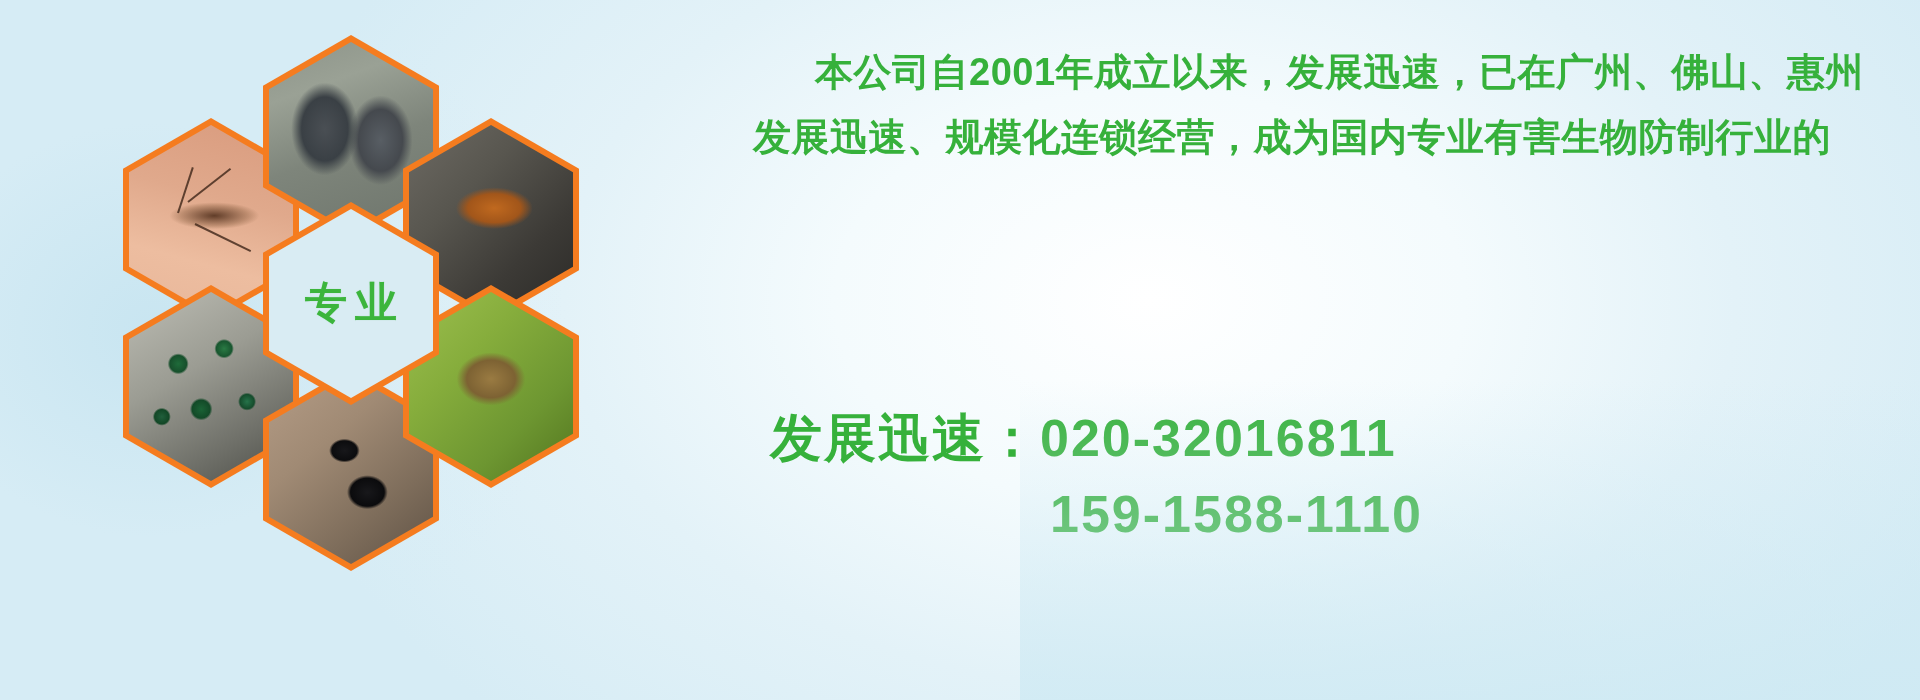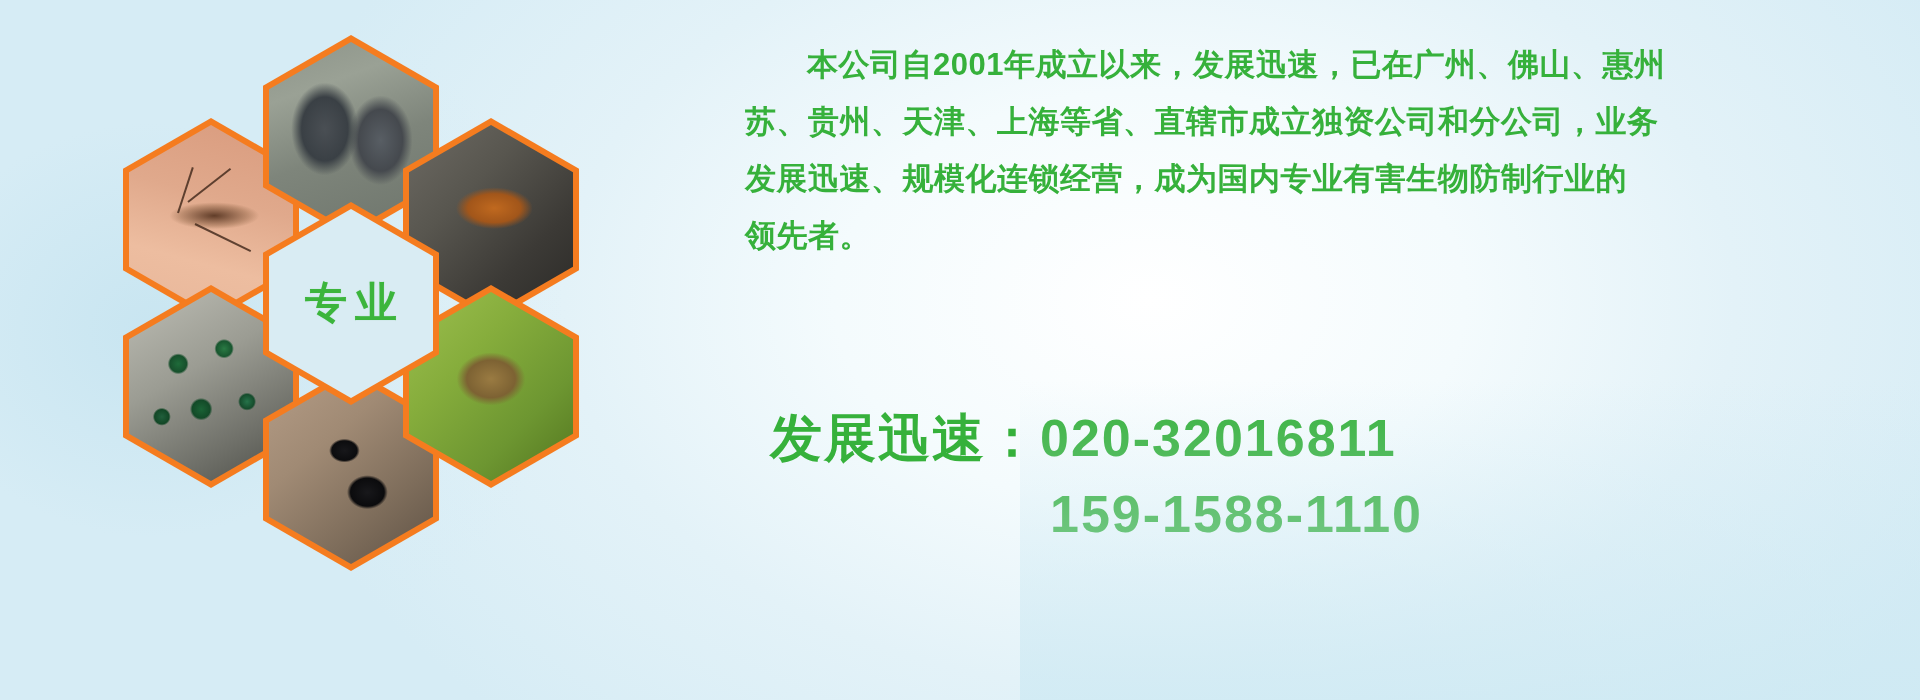--- a/index.html
+++ b/index.html
@@ -143,23 +143,23 @@
   }
 
   
   .copy {
     position: absolute;
     left: 745px;
     top: 36px;
     width: 1150px;
   }
   .copy p {
-    margin: 0;
+    margin: 8px;
     color: #36b13b;
-    font-size: 31px;
+    font-size: 38px;
     font-weight: bold;
     line-height: 57px;
     letter-spacing: 0.5px;
     white-space: nowrap;
   }
   .copy p.indented {
     text-indent: 62px;
   }
 
   
@@ -234,23 +234,21 @@
     <div class="hex hex-center">
       <div class="hex-inner">
         <div class="hex-label">专业</div>
       </div>
     </div>
 
   </div>
 
   <div class="copy">
     <p class="indented">本公司自2001年成立以来，发展迅速，已在广州、佛山、惠州</p>
-    <p>苏、贵州、天津、上海等省、直辖市成立独资公司和分公司，业务</p>
     <p>发展迅速、规模化连锁经营，成为国内专业有害生物防制行业的</p>
-    <p>领先者。</p>
   </div>
 
   <div class="contact">
     <div class="contact-line1"><span>发展迅速：</span><span>020-32016811</span></div>
     <div class="contact-line2">159-1588-1110</div>
   </div>
 
 </div>
 
 </body></html>

